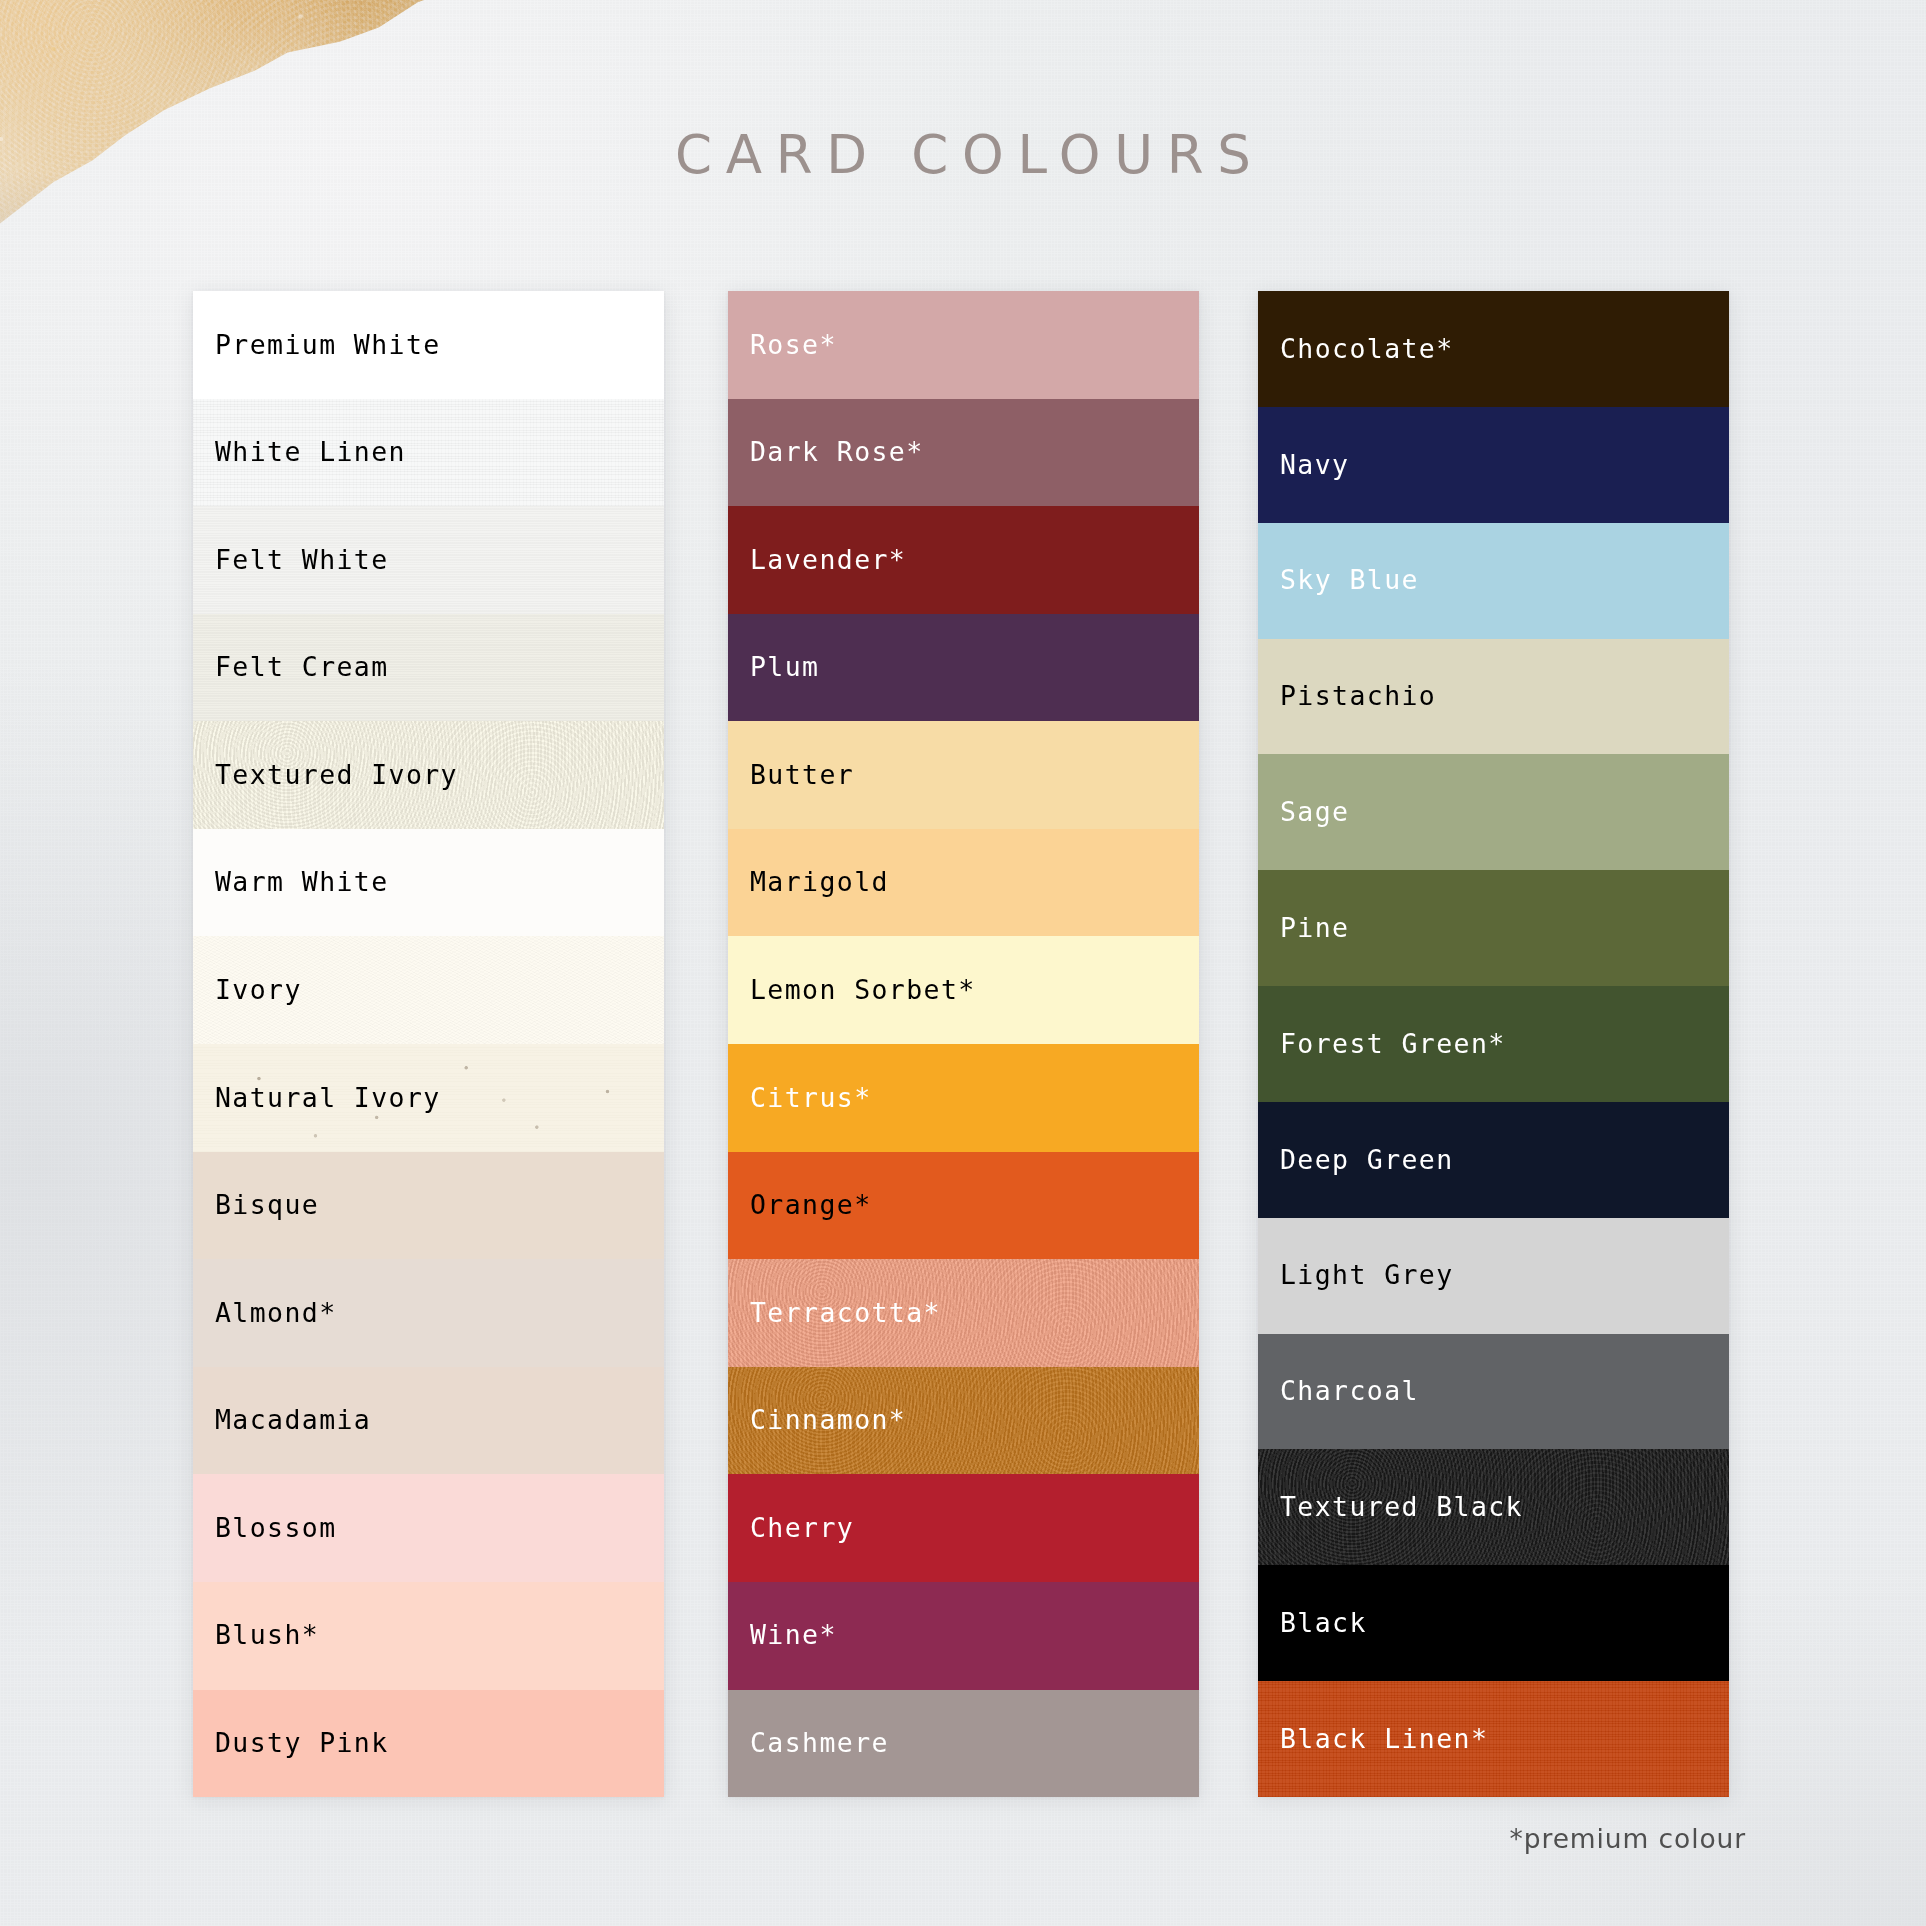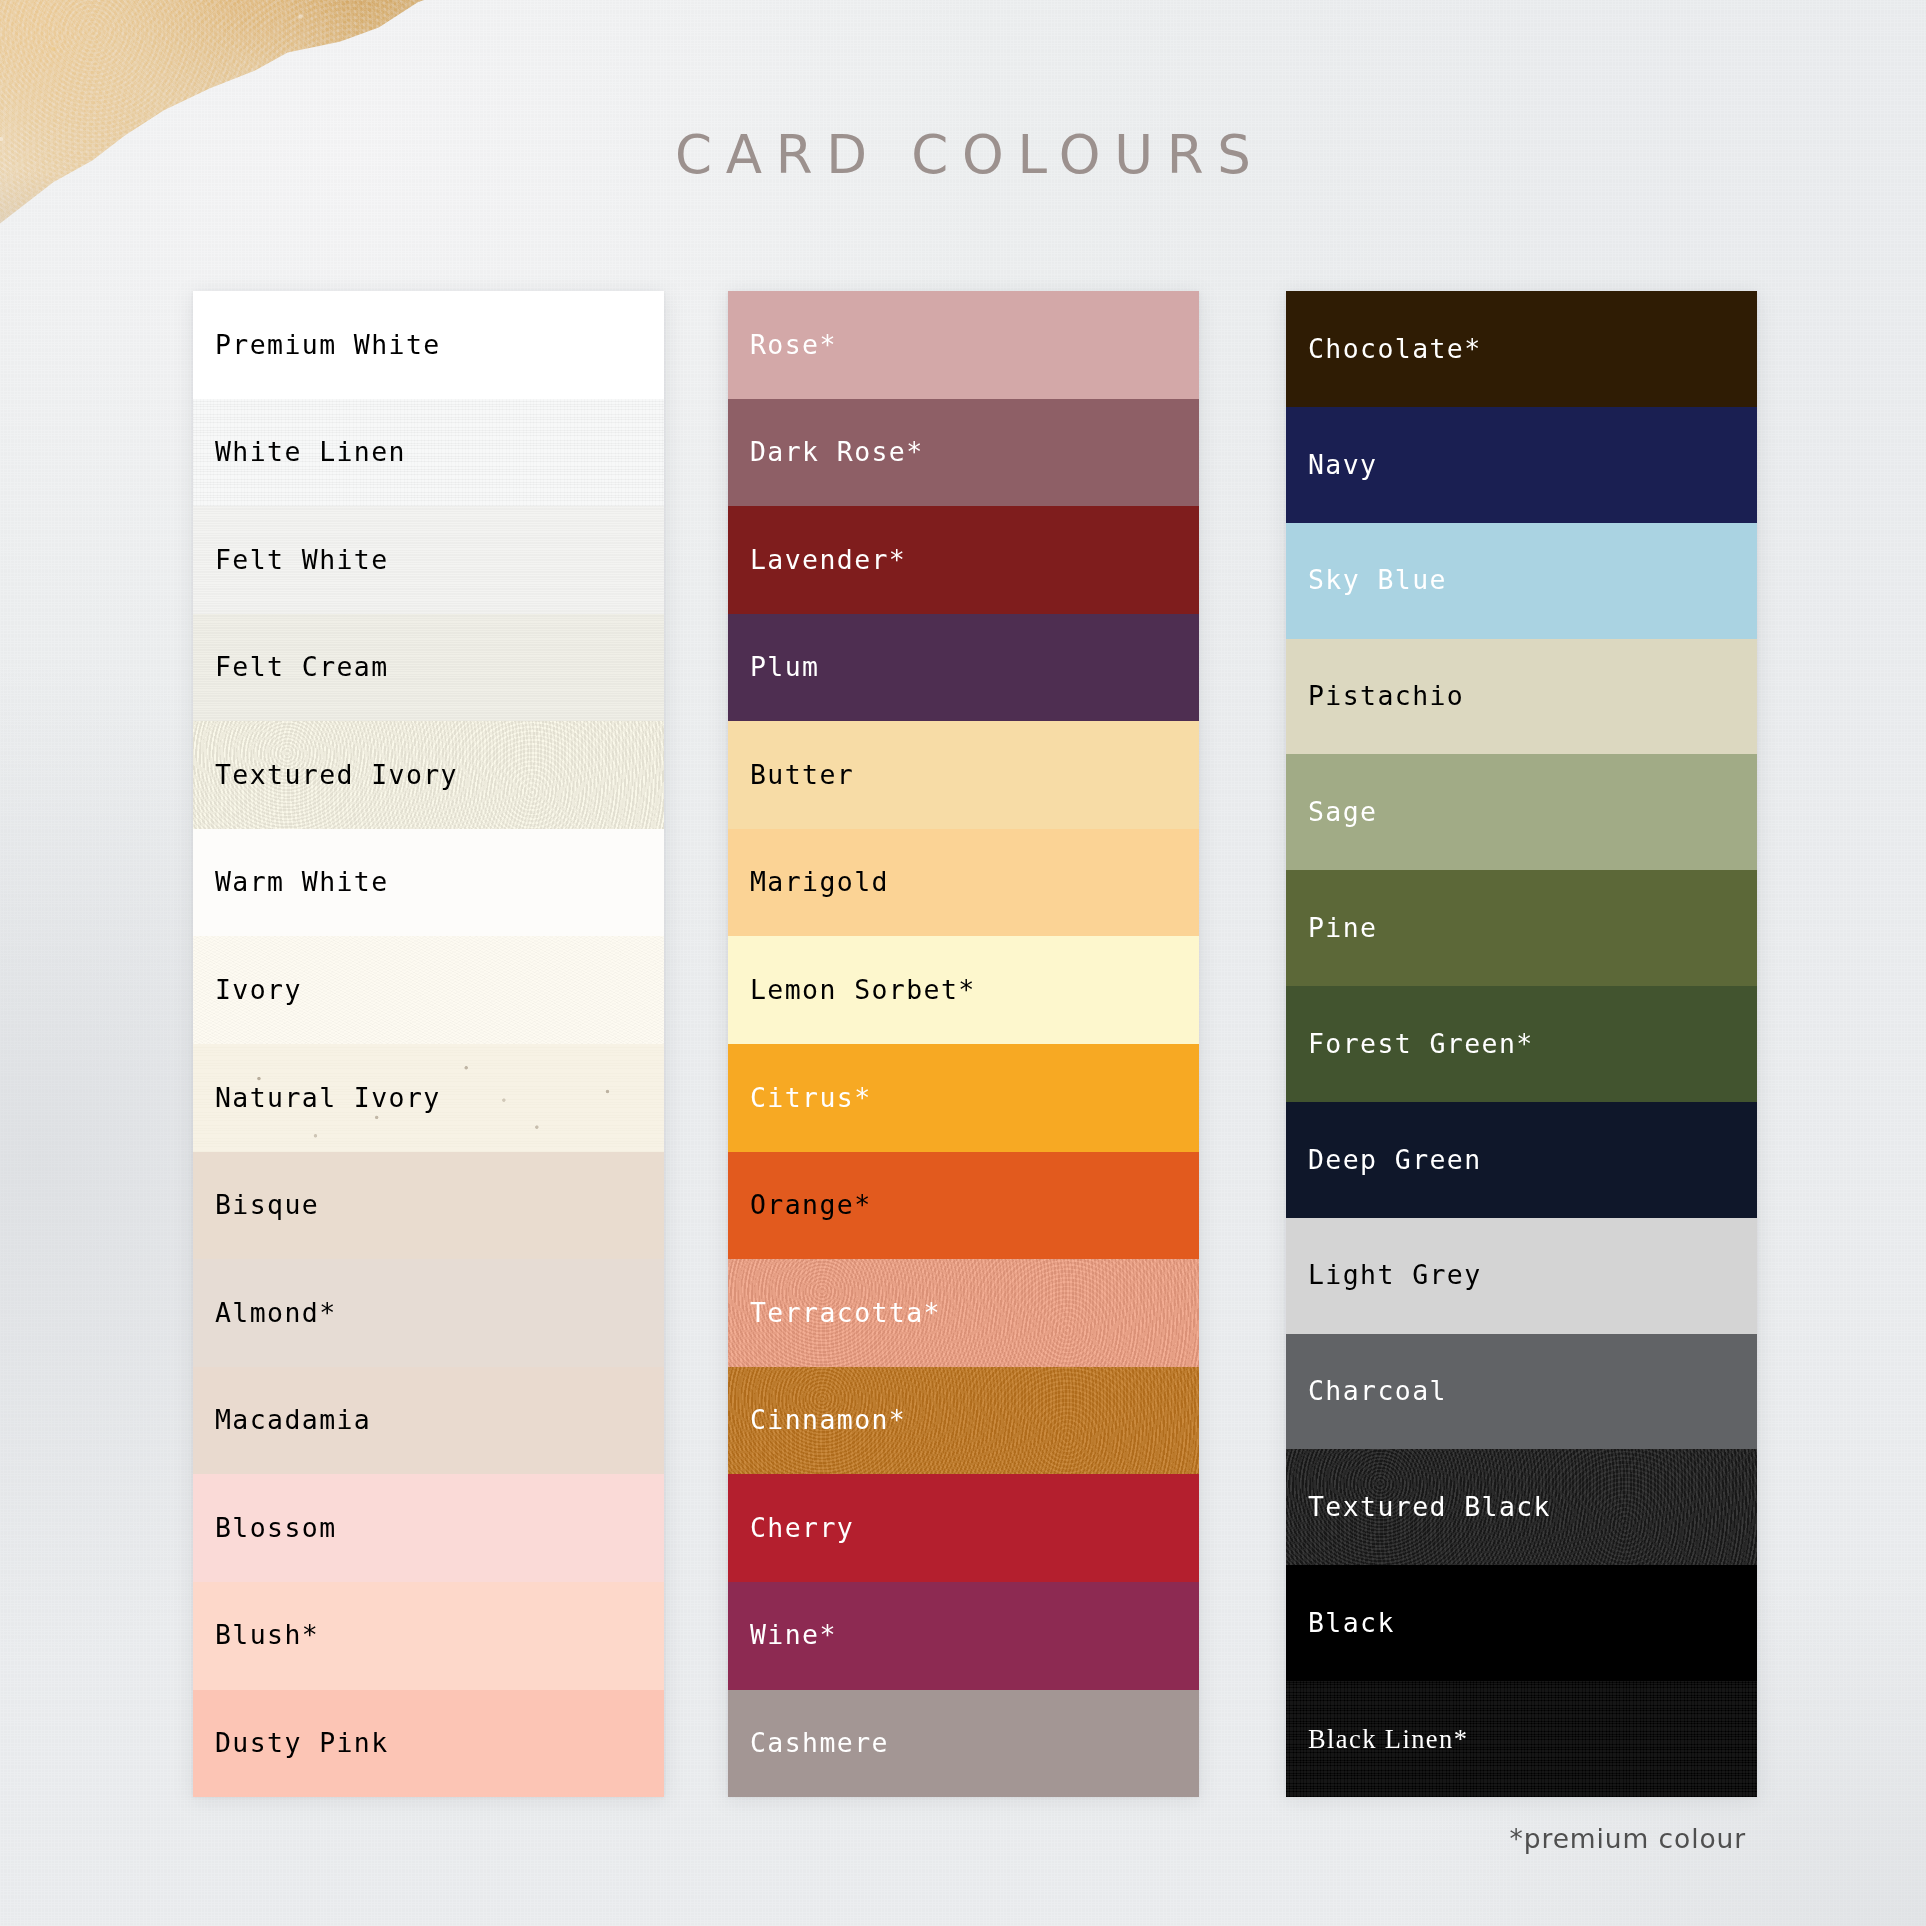--- a/index.html
+++ b/index.html
@@ -94,21 +94,21 @@
     position:absolute;
     top:291px;
     width:471px;
     height:1506px;
     display:flex;
     flex-direction:column;
     box-shadow:0 3.4px 19px rgba(120,124,130,.16), 0 0.9px 3.4px rgba(120,124,130,.12);
   }
   #column-1{left:193px;}
   #column-2{left:728px;}
-  #column-3{left:1258px;margin-left:28px;}
+  #column-3{left:1258px;}
 
   .swatch{
     flex:1 1 0;
     position:relative;
     display:flex;
     align-items:center;
     padding-left:22px;
     box-sizing:border-box;
     overflow:hidden;
   }
@@ -337,20 +337,20 @@
       <span class="swatch-label" style="color: rgb(255, 255, 255);">Charcoal</span>
     </div>
     <div class="swatch" style="background: rgb(26, 26, 26);">
       <div class="tex tex-rough"></div>
       <span class="swatch-label" style="color: rgb(255, 255, 255);">Textured Black</span>
     </div>
     <div class="swatch" style="background: rgb(0, 0, 0);">
       <div class="tex tex-none"></div>
       <span class="swatch-label" style="color: rgb(255, 255, 255);">Black</span>
     </div>
-    <div class="swatch" style="background: #000000; font-family: Liberation Serif, serif;">
+    <div class="swatch" style="background: #c2410c;">
       <div class="tex tex-linen"></div>
       <span class="swatch-label" style="color: rgb(255, 255, 255);">Black Linen*</span>
     </div>
   </div>
 
 <div id="footnote">*premium colour</div>
 
 
 </body></html>

